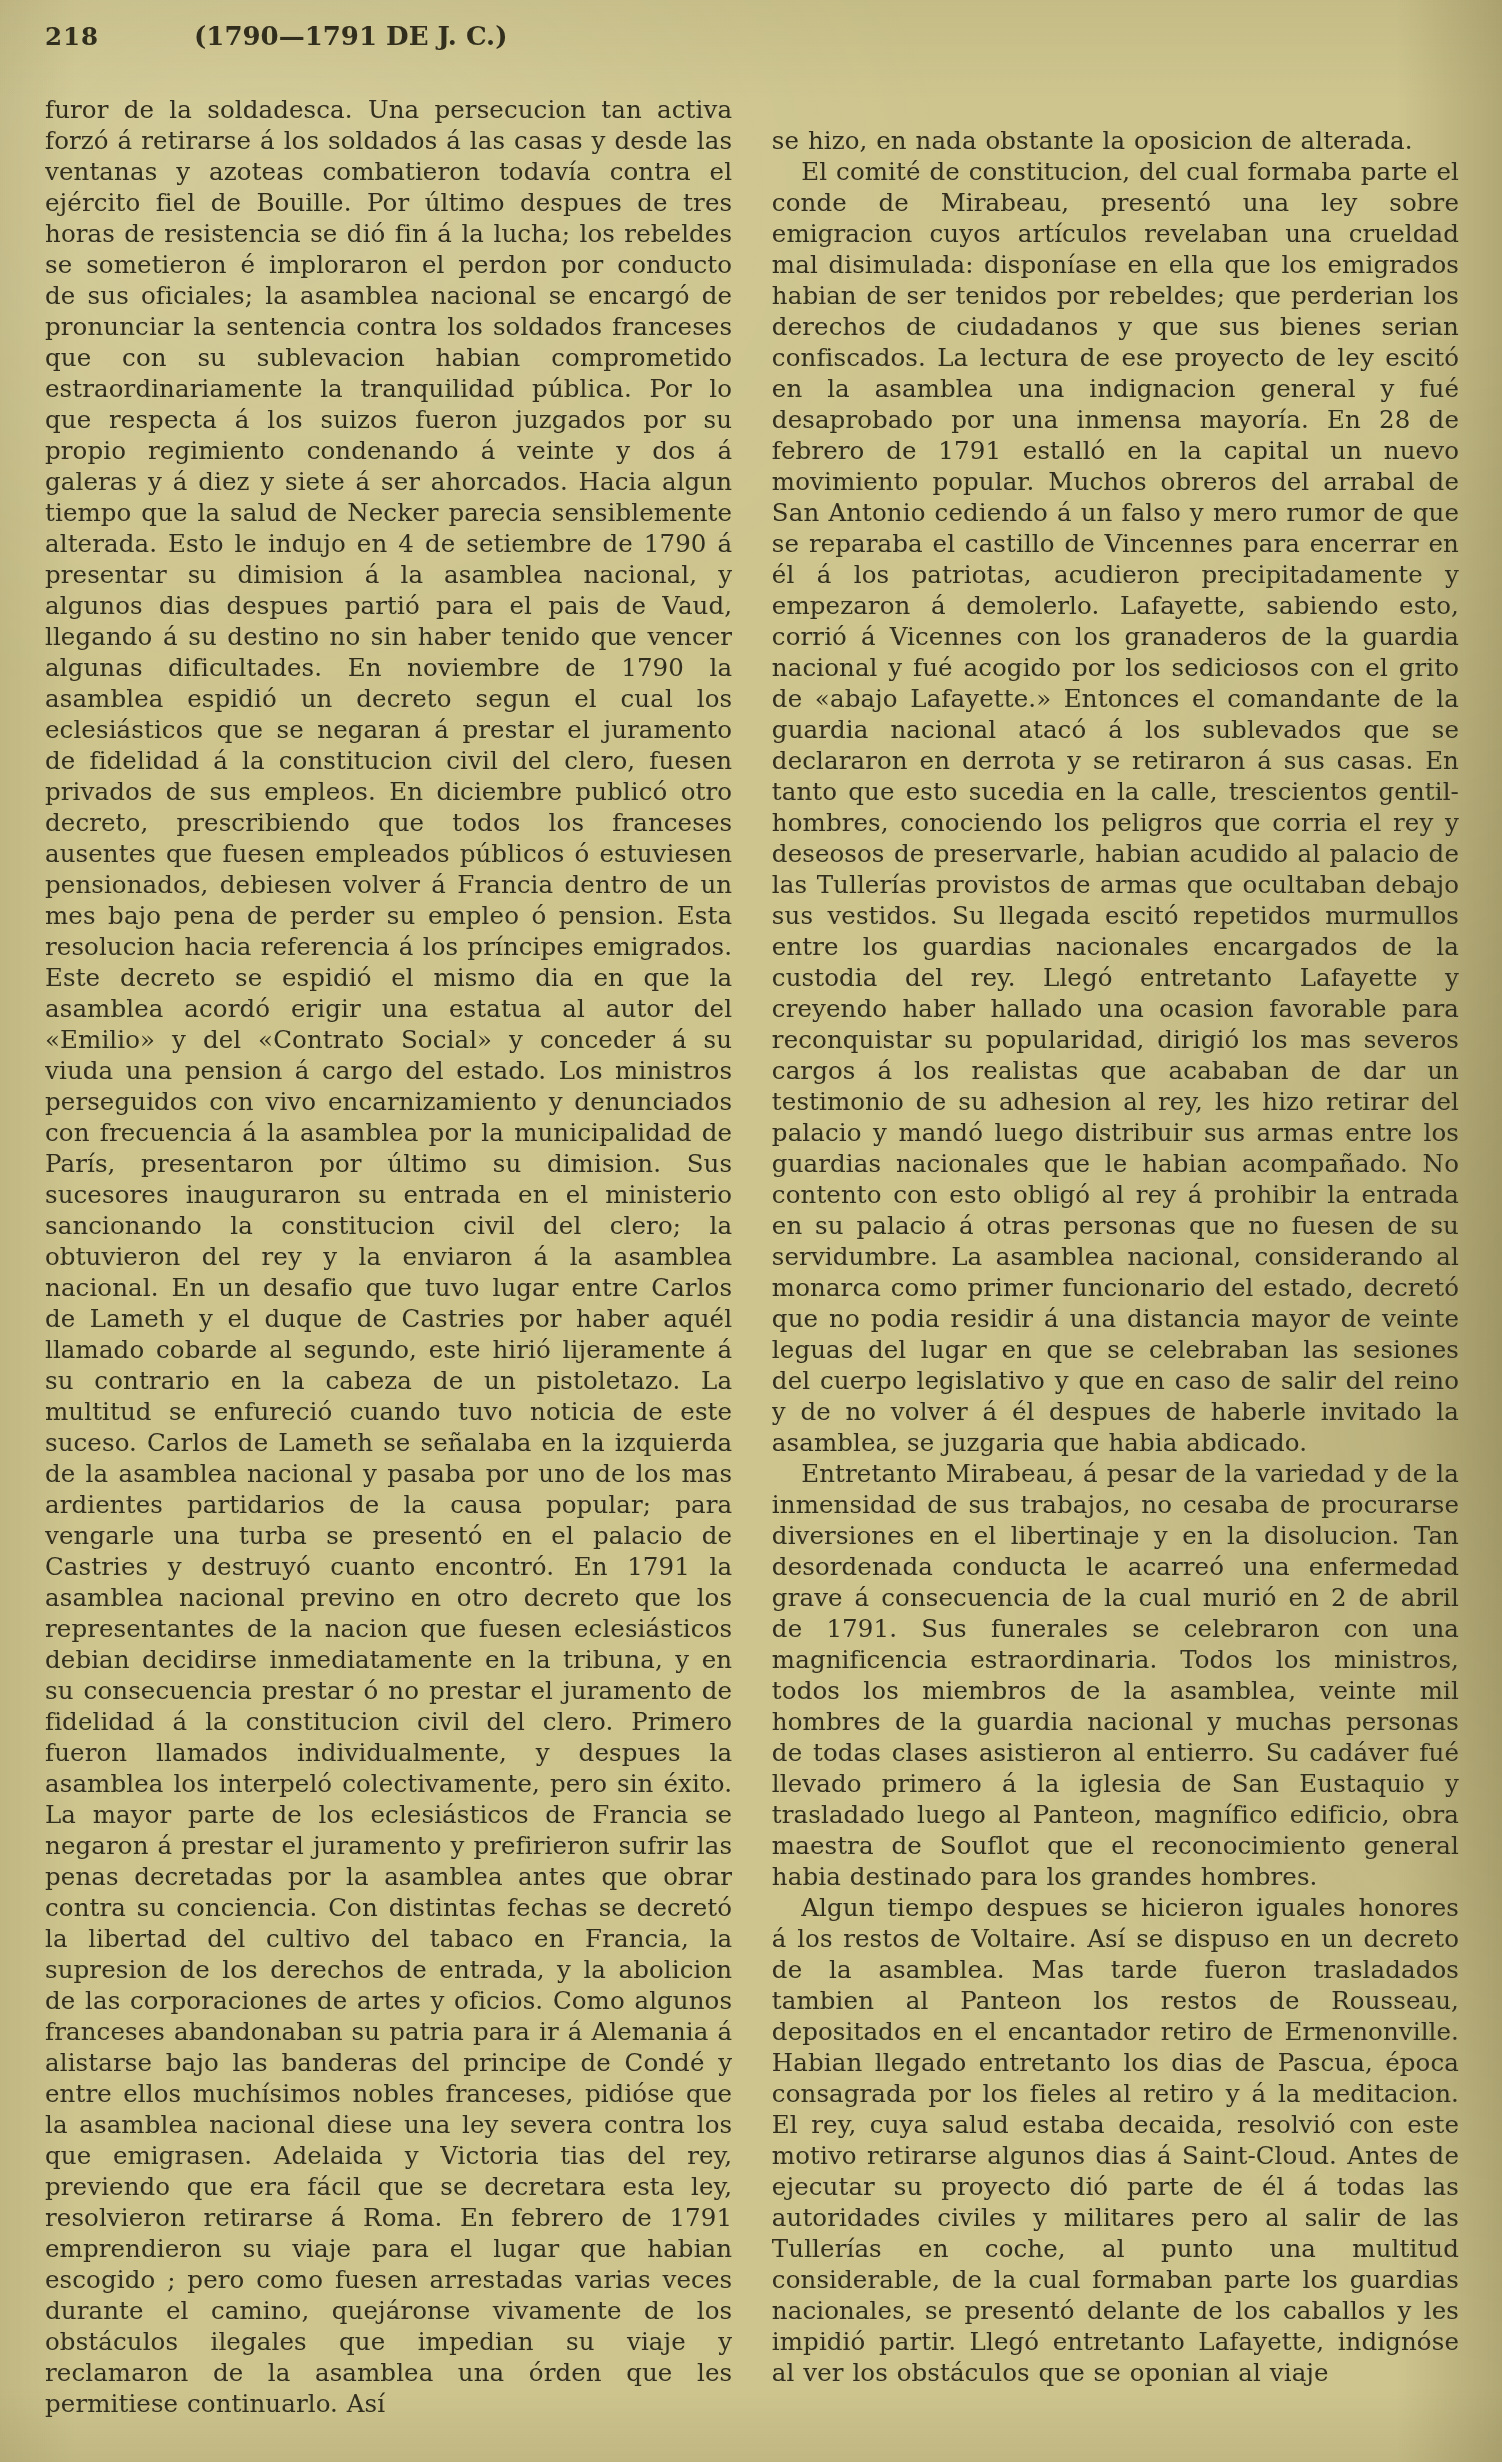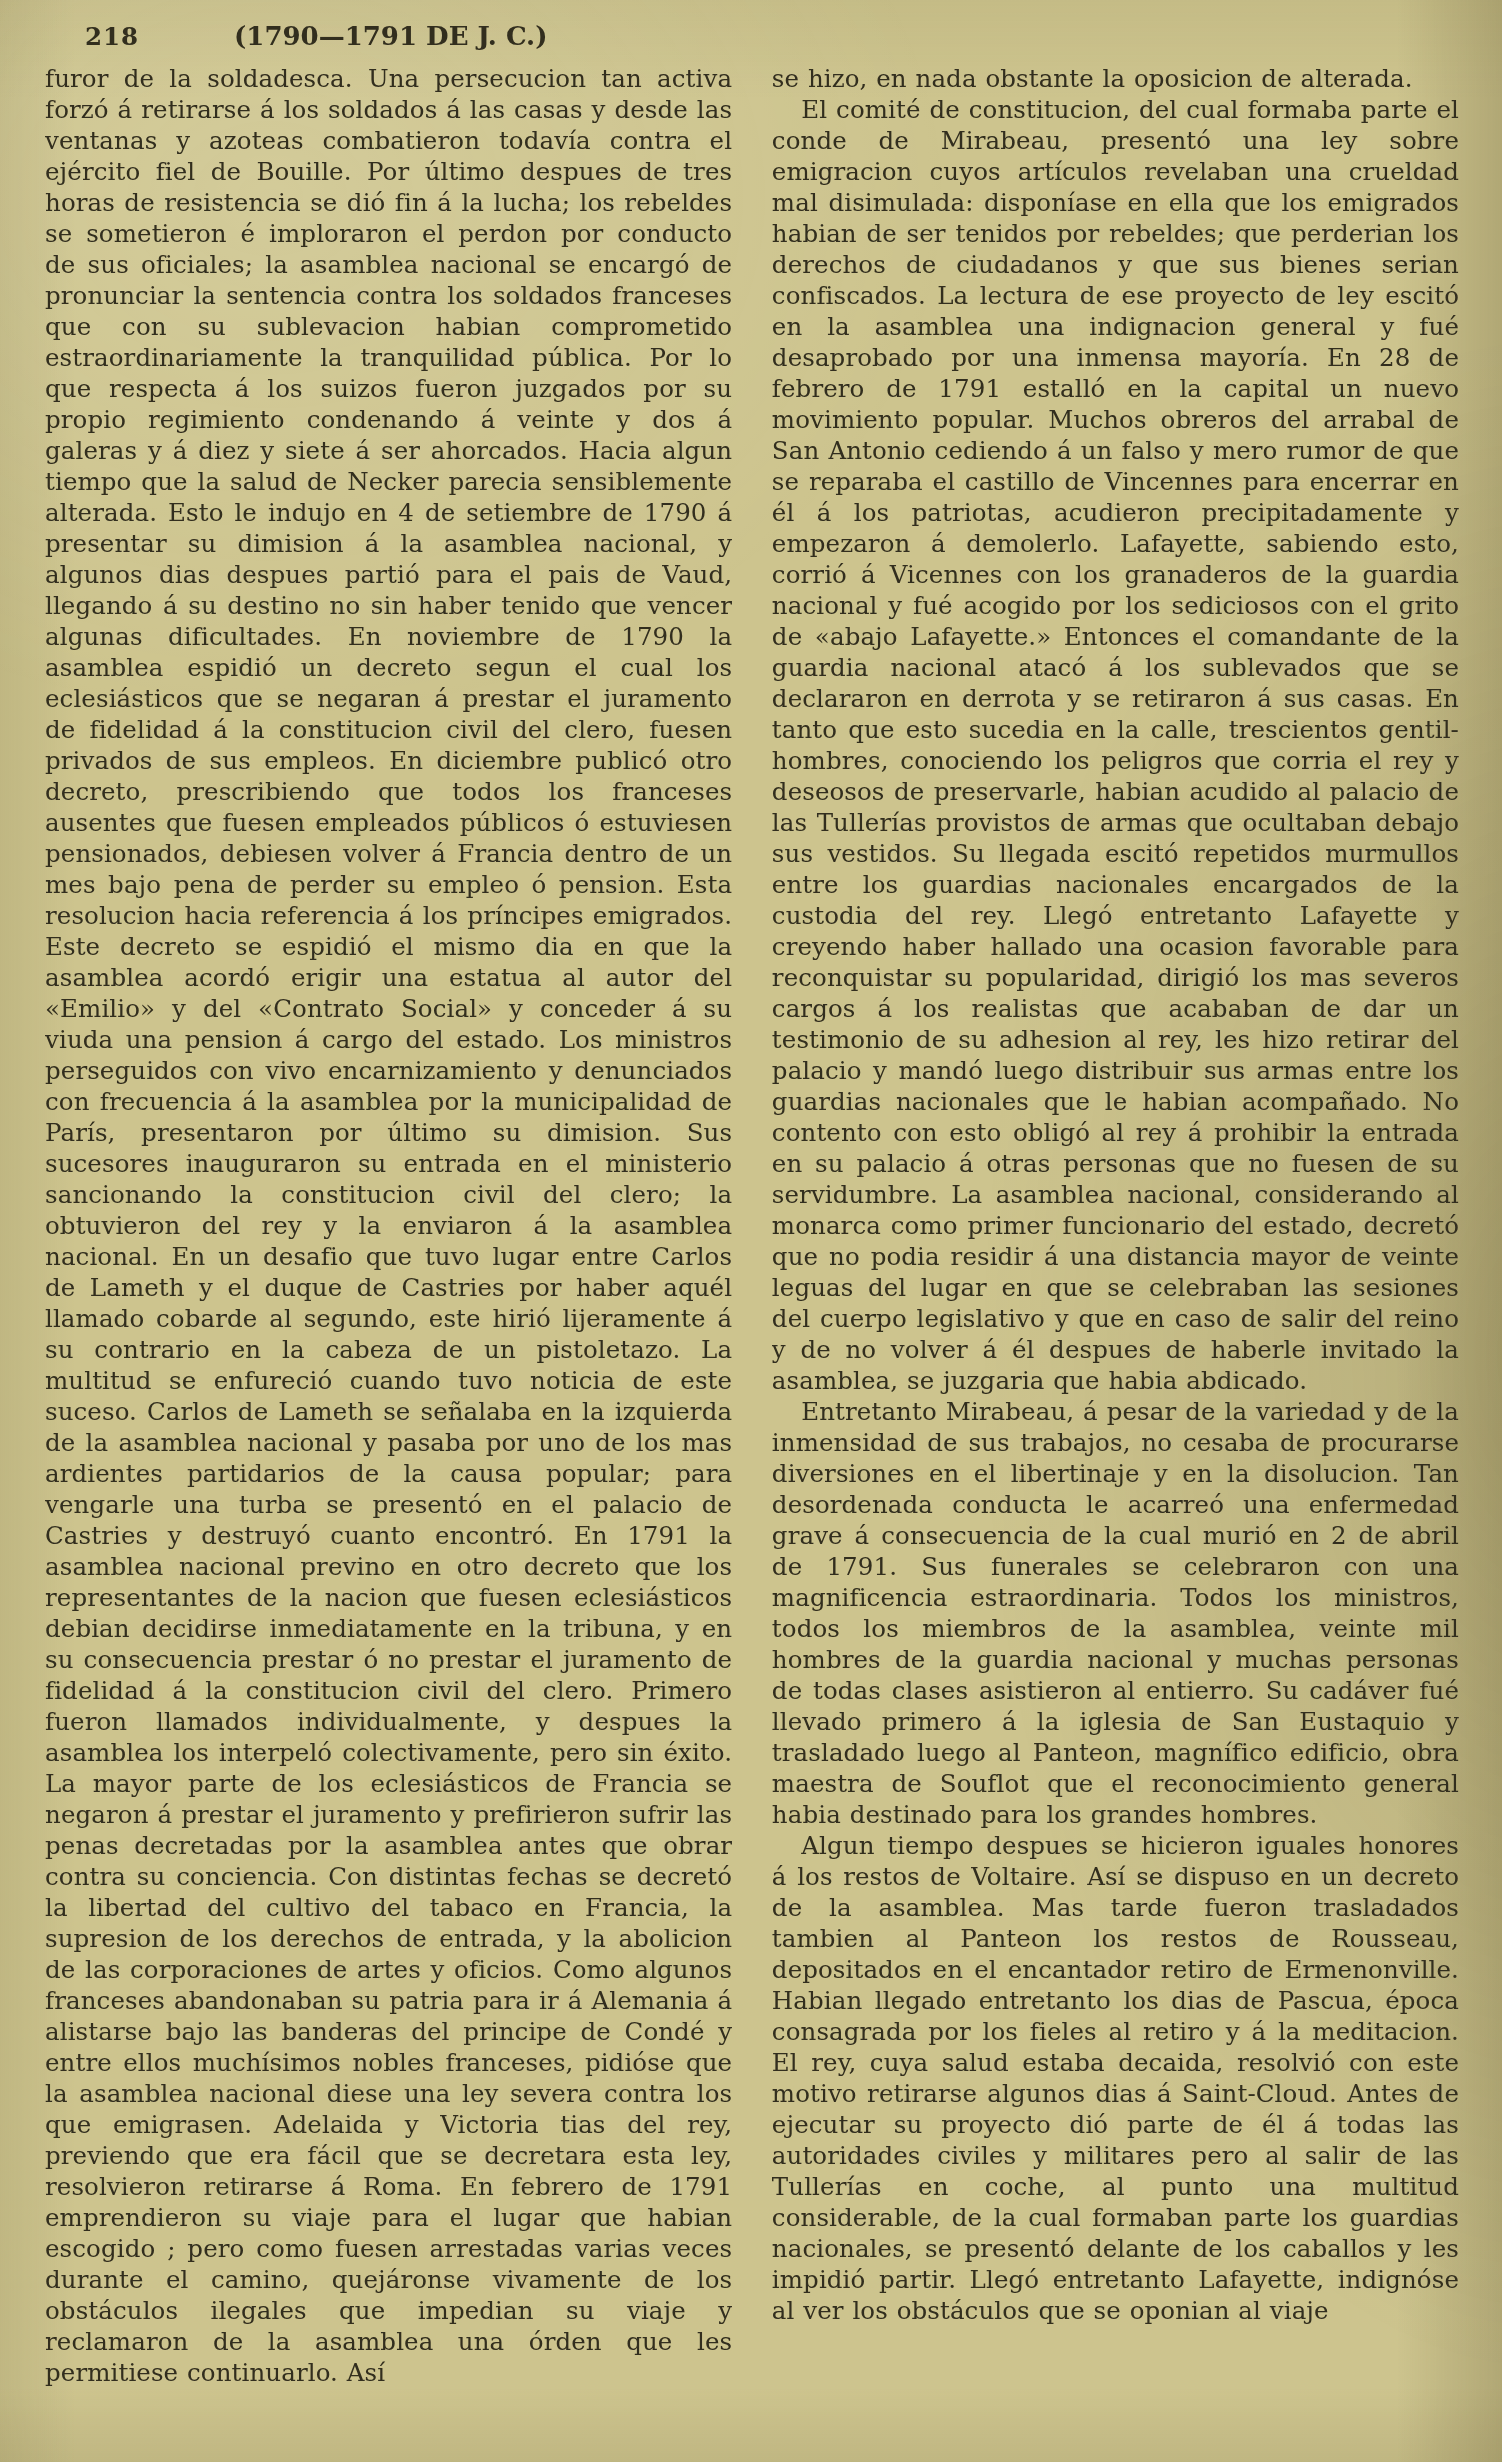--- a/index.html
+++ b/index.html
@@ -31,41 +31,40 @@
     display: flex;
     align-items: baseline;
     margin-bottom: 12.2px;
     flex: 0 0 auto;
   }
   .page-number {
     font-weight: bold;
     font-size: 24.5px;
     width: 149px;
     letter-spacing: 0.9px;
-    margin-left: 40px;
   }
   .page-title {
     flex: 1;
     text-align: center;
     font-weight: bold;
     font-size: 25px;
     letter-spacing: 0.4px;
     white-space: nowrap;
   }
   .page-date {
     width: 288px;
     text-align: center;
     font-weight: bold;
     font-size: 26px;
     white-space: nowrap;
   }
   .columns {
     display: flex;
     flex: 1 1 auto;
-    align-items: flex-start;
+    align-items: center;
     overflow: hidden;
   }
   .column {
     flex: 1 1 0;
     text-align: justify;
     font-size: 24.5px;
     line-height: 31px;
     letter-spacing: 0.1px;
     word-spacing: 0.9px;
     hyphens: auto;

